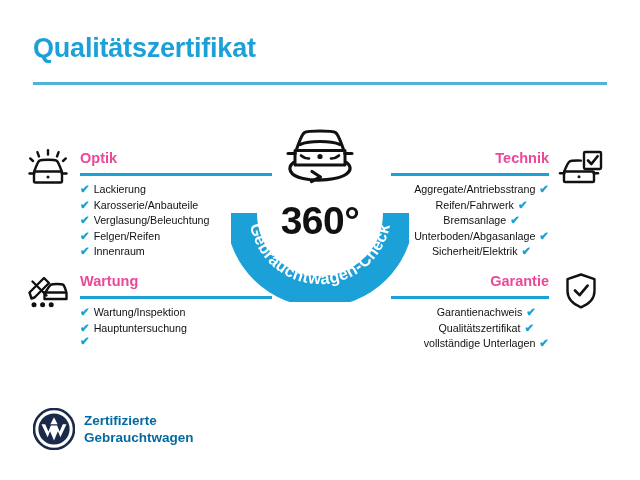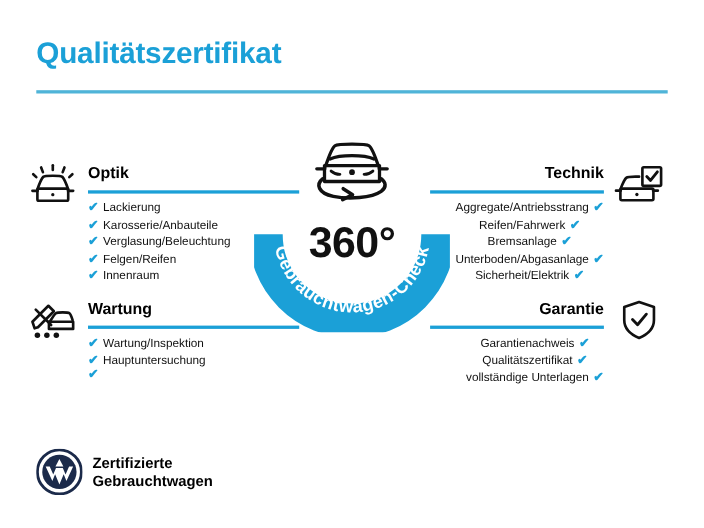--- a/index.html
+++ b/index.html
@@ -31,21 +31,21 @@
     width: 574px; height: 3px;
     background: #4fb4d8;
   }
 
   
   .section { position: absolute; }
   .sec-head {
     position: absolute;
     font-size: 14.5px;
     font-weight: bold;
-    color: #000000;
+    color: #ec4899;
     white-space: nowrap;
   }
   .sec-rule {
     position: absolute;
     height: 2.5px;
     background: #1ba0d7;
   }
   .sec-list {
     position: absolute;
     list-style: none;
@@ -102,21 +102,21 @@
   #vwlogo {
     position: absolute;
     left: 33px; top: 408px;
     width: 42px; height: 42px;
   }
   .vwtext {
     position: absolute;
     left: 84px; top: 412px;
     font-size: 13.5px;
     font-weight: bold;
-    color: #000000;
+    color: #0369a1;
     line-height: 17px;
     white-space: nowrap;
   }
 </style>
 </head>
 <body>
 
 <div id="page">
 
   <div class="title">Qualitätszertifikat</div>

